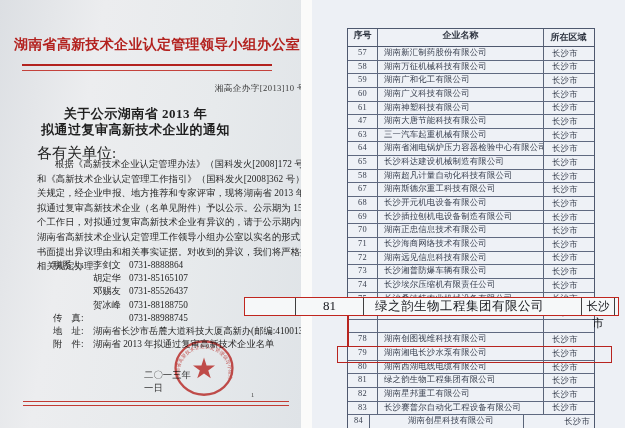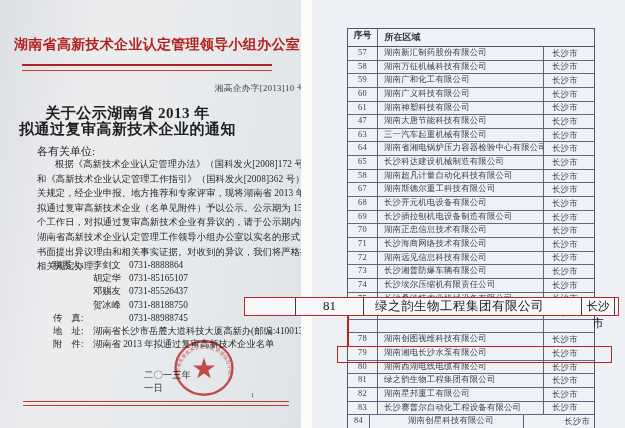--- a/index.html
+++ b/index.html
@@ -8,23 +8,23 @@
 
   
   .left-page{position:absolute;left:0;top:0;width:301px;height:428px;
     background:linear-gradient(100deg,#dcdfe3 0%,#ecedef 28%,#e7eaec 62%,#dfe3e7 100%);}
   .agency{position:absolute;left:14px;top:36px;width:274px;text-align:center;
     font-size:14px;font-weight:bold;color:#b3221f;letter-spacing:.3px;white-space:nowrap;}
   .agency-underline{position:absolute;left:22px;top:64px;width:250px;height:4px;
     border-top:2px solid #b3221f;border-bottom:1.4px solid #c4423c;}
   .doc-number{position:absolute;left:0;top:83px;width:262px;text-align:right;
     font-size:8.6px;color:#3a3a3a;letter-spacing:.4px;margin-left:44px;}
-  .notice-title{position:absolute;left:4px;top:106px;width:247px;text-align:center;
-    font-size:15px;font-weight:bold;color:#1f1f1f;line-height:15.5px;letter-spacing:.5px;}
-  .salutation{position:absolute;left:37px;top:144px;font-size:11px;color:#222;}
+  .notice-title{position:absolute;left:12px;top:106px;width:247px;text-align:center;
+    font-size:13px;font-weight:bold;color:#1f1f1f;line-height:15.5px;letter-spacing:.5px;}
+  .salutation{position:absolute;left:37px;top:144px;font-size:15px;color:#222;}
   .body-block{position:absolute;left:37px;top:157px;width:264px;font-size:9.3px;
     color:#262626;line-height:14.6px;}
   .body-block .line{white-space:nowrap;letter-spacing:.1px;}
   .body-block .line.indent{text-indent:18px;}
   .contact-block{position:absolute;left:53px;top:259px;font-size:9.3px;color:#262626;
     line-height:13.2px;}
   .crow{display:flex;white-space:nowrap;}
   .crow .lbl{width:40px;}
   .crow .nm{width:36px;}
   .page-num{position:absolute;left:251px;top:391px;font-size:6.5px;color:#444;}
@@ -150,20 +150,21 @@
     <div class="page-num">1</div>
     <div class="foot-line"></div>
   </div>
 
   <div class="page-gap"></div>
 
   <div class="right-page">
     <div class="ctable">
       <div class="thead">
         <div class="c0">序号</div>
+        <div class="c1">企业名称</div>
         <div class="c2">所在区域</div>
       </div>
       <div>
           <div class="trow">
             <div class="c0">57</div>
             <div class="c1">湖南新汇制药股份有限公司</div>
             <div class="c2">长沙市</div>
           </div>
           <div class="trow">
             <div class="c0">58</div>

